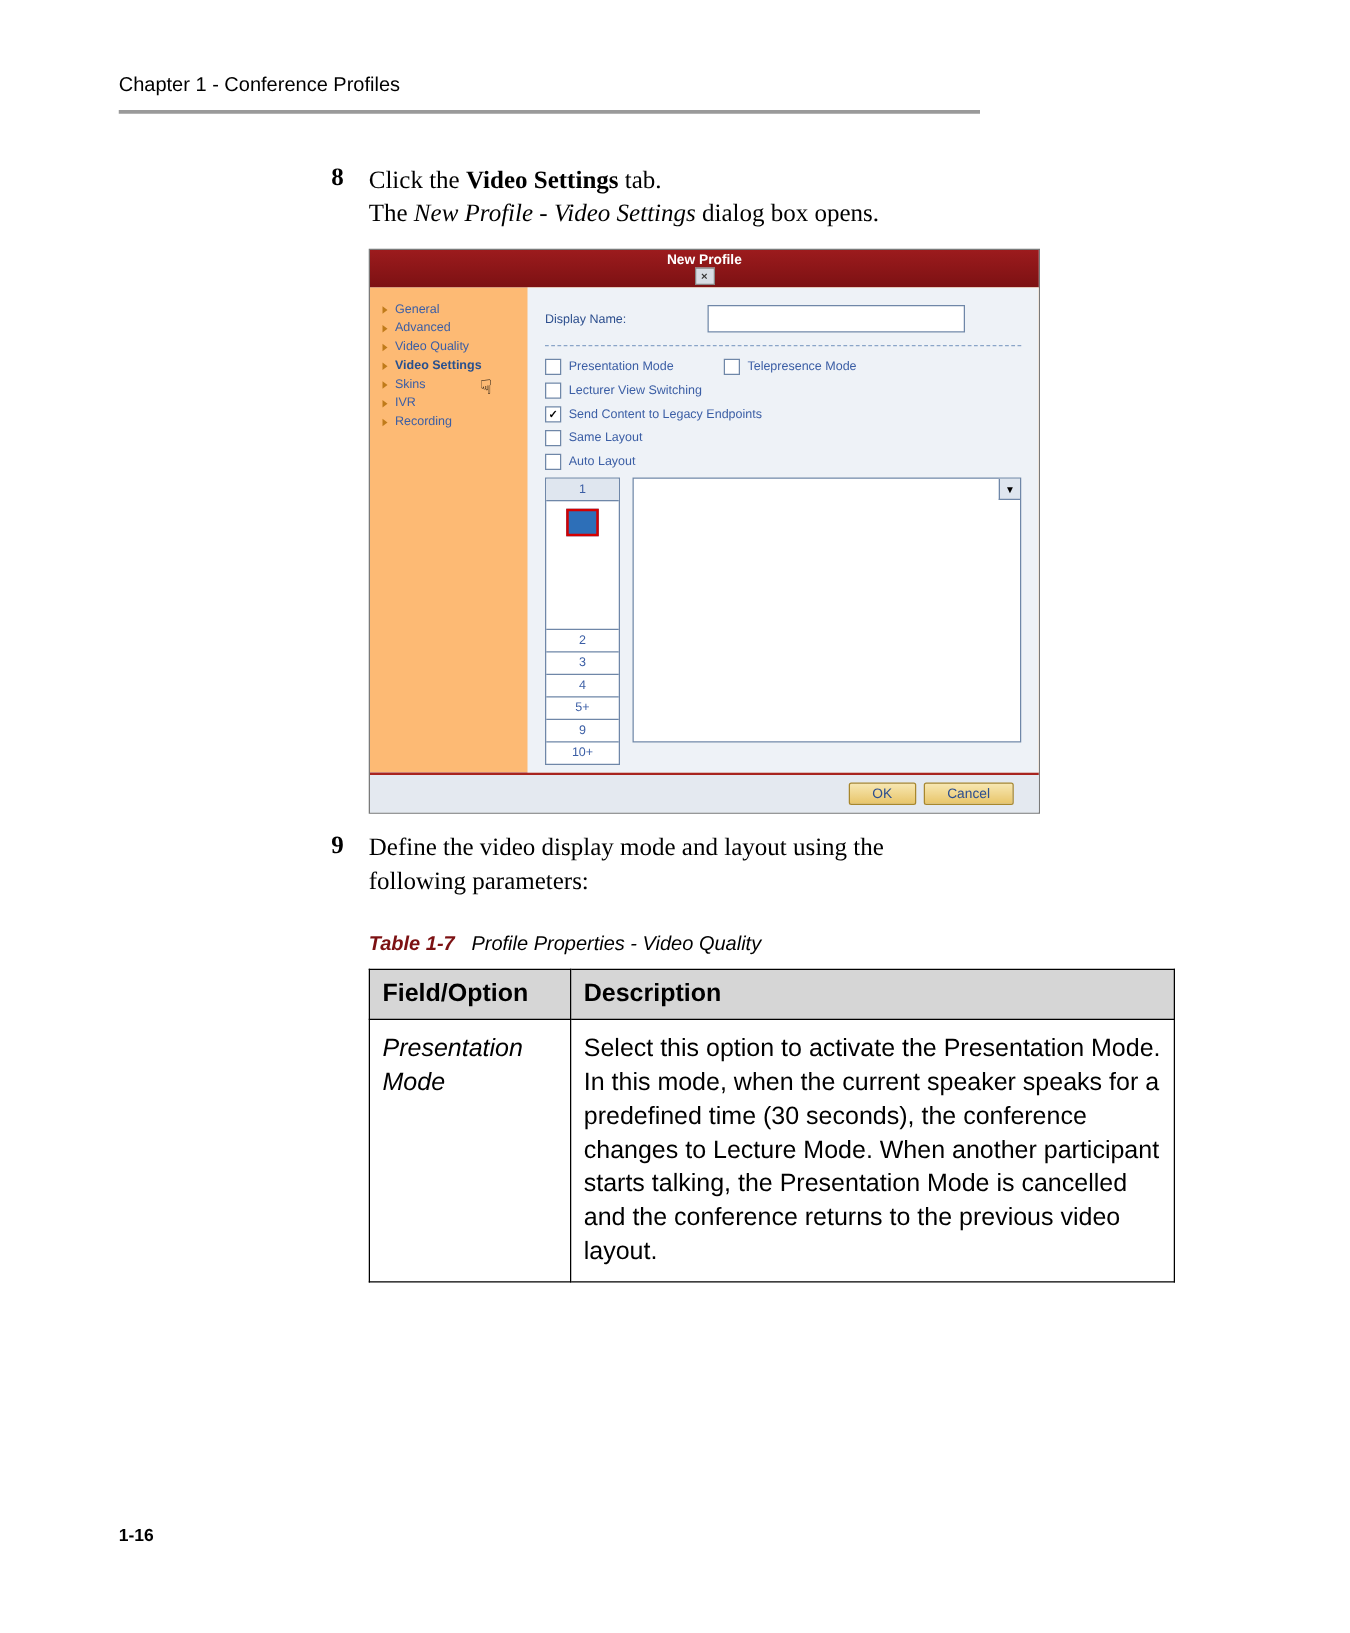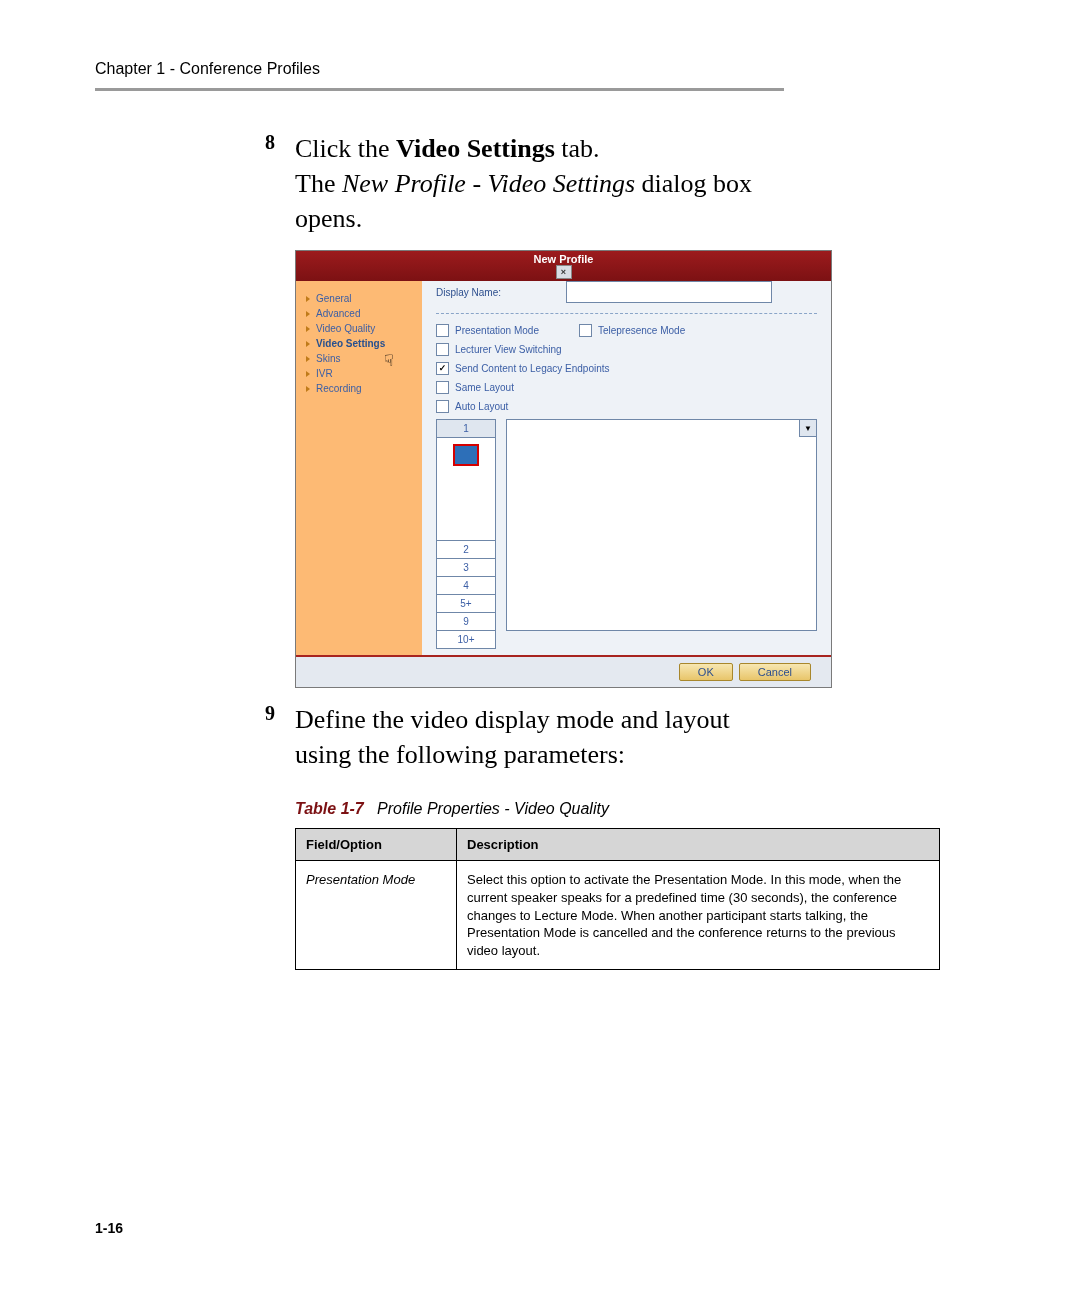--- a/index.html
+++ b/index.html
@@ -34,21 +34,21 @@
   }
   .step-num {
     font-family: "Times New Roman", serif;
     font-weight: bold;
     font-size: 20px;
     width: 30px;
     flex: none;
   }
   .step-body {
     font-family: "Times New Roman", serif;
-    font-size: 26px;
+    font-size: 20px;
     line-height: 1.35;
   }
   .step-body b { font-weight: bold; }
   .step-body i { }
   .figure-wrap {
     margin: 14px 0 14px 200px;
   }
   .dialog {
     width: 535px;
     border: 1px solid #7a7a7a;
@@ -103,21 +103,21 @@
   }
   .nav-item.selected { font-weight: bold; color: #27508f; }
   .cursor-icon {
     position: absolute;
     left: 88px; top: 70px;
     font-size: 16px;
     color:#000;
   }
   .main {
     flex: 1;
-    padding: 0 14px 6px 14px;
+    padding: 14px 14px 6px 14px;
     background: #eef2f7;
   }
   .row-dn {
     display:flex;
     align-items:center;
     gap:10px;
     margin-bottom:10px;
     padding-bottom:10px;
     border-bottom: 1px dashed #8aa5c8;
   }
@@ -205,21 +205,21 @@
     font-family: Arial, sans-serif;
     font-size: 16px;
     font-style: italic;
   }
   .table-caption .tnum { color:#7c1113; font-weight:bold; font-style:italic; }
   table.props {
     border-collapse: collapse;
     margin-left: 200px;
     width: 645px;
     font-family: Arial, sans-serif;
-    font-size: 13px;
+    font-size: 20px;
   }
   table.props th {
     background:#d6d6d6;
     text-align:left;
     border:1px solid #000;
     padding:8px 10px;
     font-weight:bold;
   }
   table.props td {
     border:1px solid #000;

